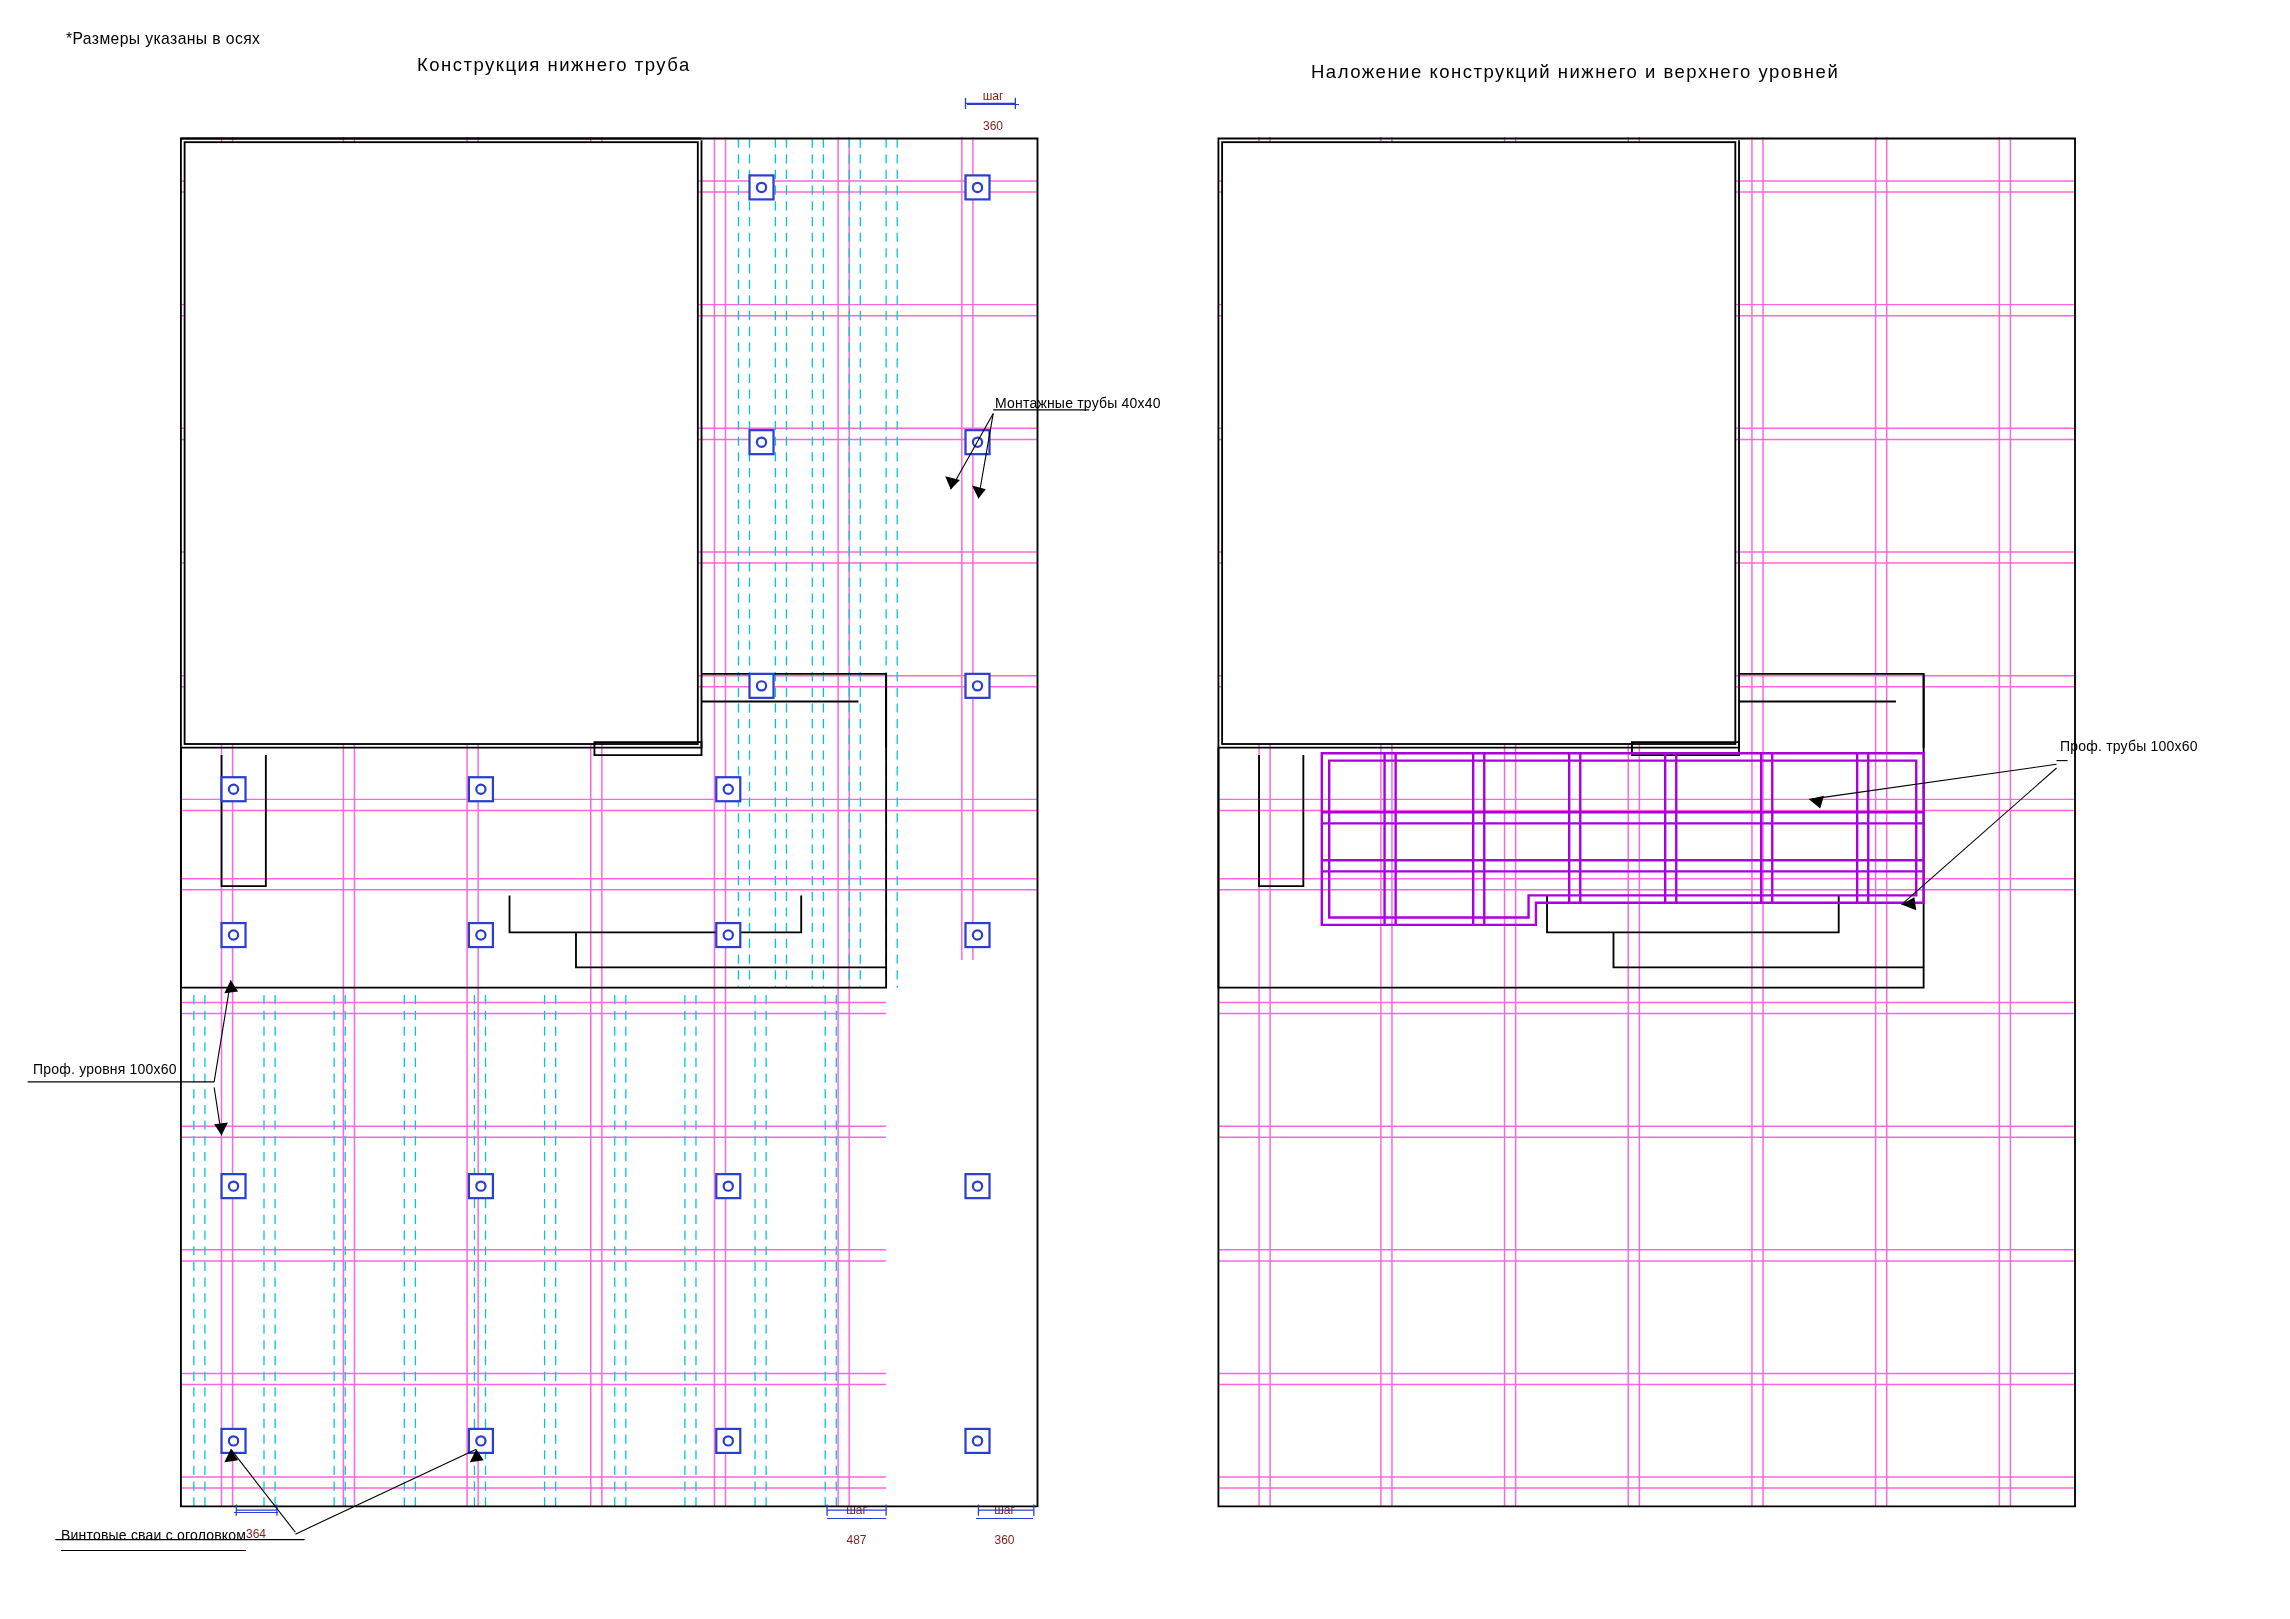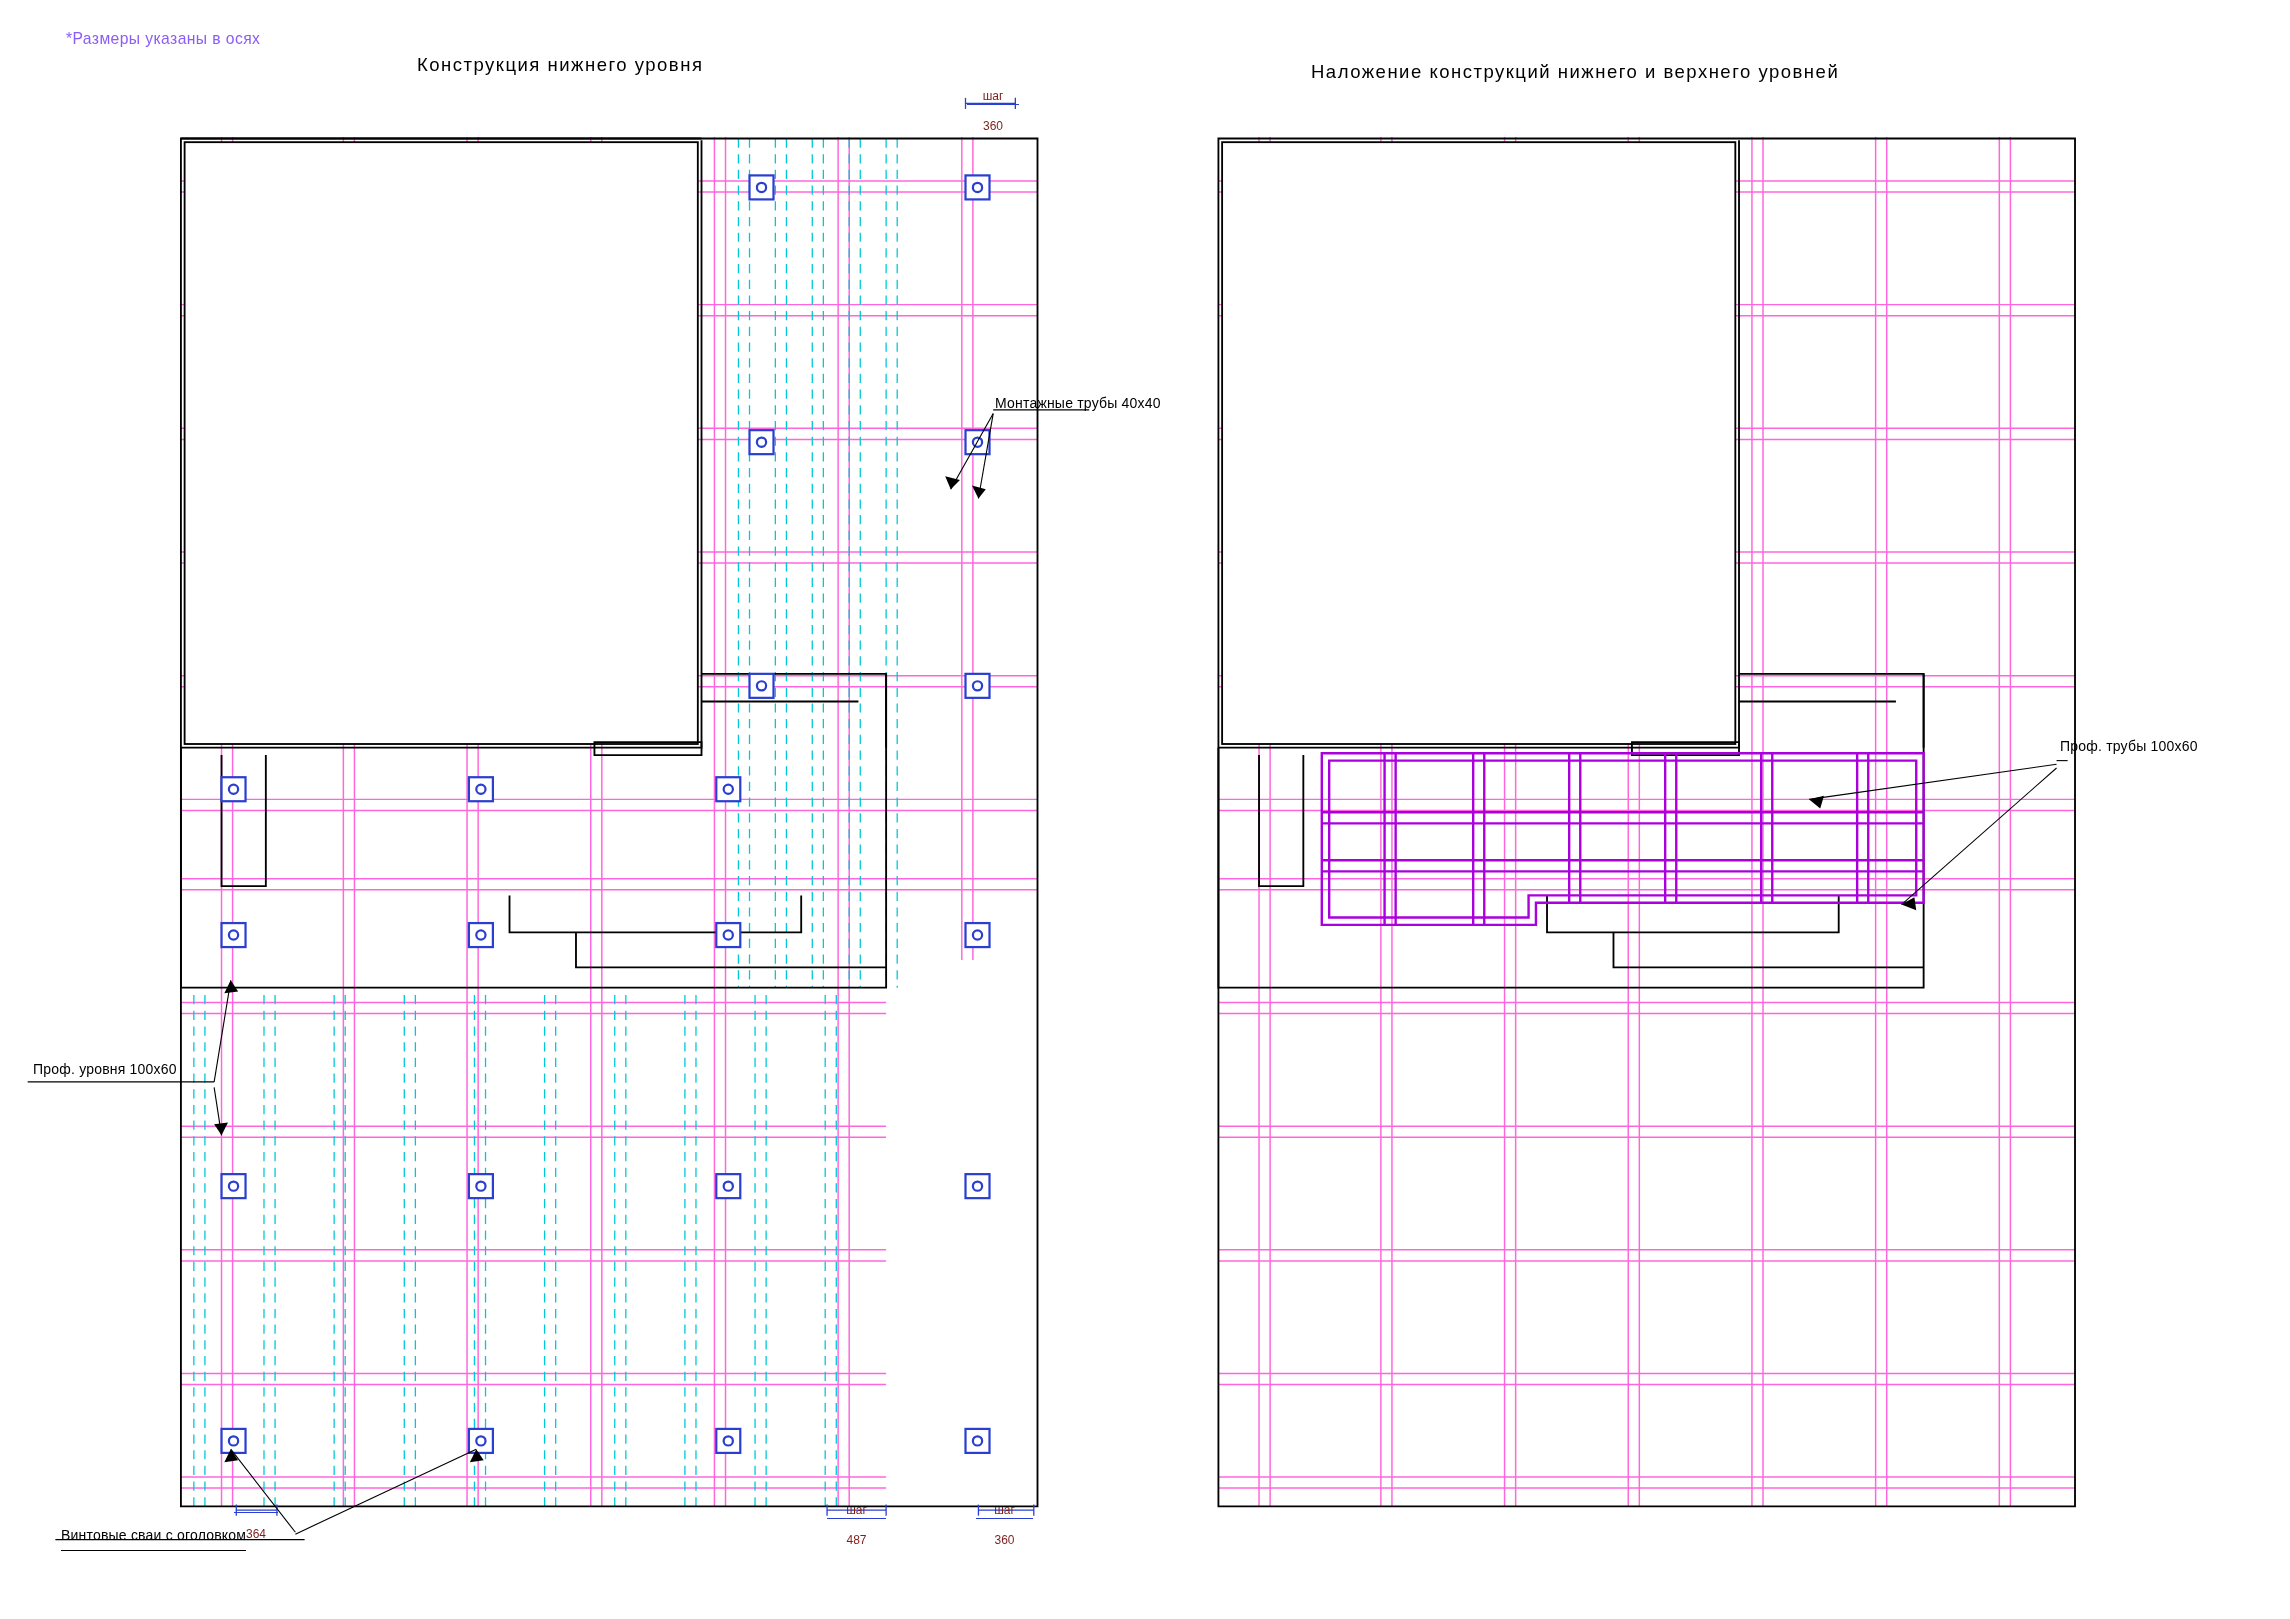--- a/index.html
+++ b/index.html
@@ -18,21 +18,21 @@
     position: absolute;
     left: 0; top: 0;
     width: 2291px;
     height: 1620px;
   }
   .note-top {
     position: absolute;
     left: 66px;
     top: 29.5px;
     font-size: 15.7px;
-    color: #8b5cf6;
+    color: #000000;
     letter-spacing: 0.4px;
     white-space: nowrap;
     text-align: center;
   }
   .panel-title {
     position: absolute;
     font-size: 18.5px;
     color: #000000;
     letter-spacing: 1.5px;
     white-space: nowrap;
@@ -75,21 +75,21 @@
     overflow: visible;
   }
 </style>
 </head>
 <body>
 
 <div class="stage">
 
   <div class="note-top">*Размеры указаны в осях</div>
 
-  <div class="panel-title title-left">Конструкция нижнего уровня</div>
+  <div class="panel-title title-left">Конструкция нижнего труба</div>
   <div class="panel-title title-right">Наложение конструкций нижнего и верхнего уровней</div>
 
   <svg class="layer" viewBox="0 0 2482 1755">
     <g>
 
       <defs>
         <clipPath id="clipLeftPlan">
           <path d="M196,148 L1124,148 L1124,1040 L960,1040 L960,1632 L196,1632 Z"></path>
         </clipPath>
         <clipPath id="clipLeftUpper">

